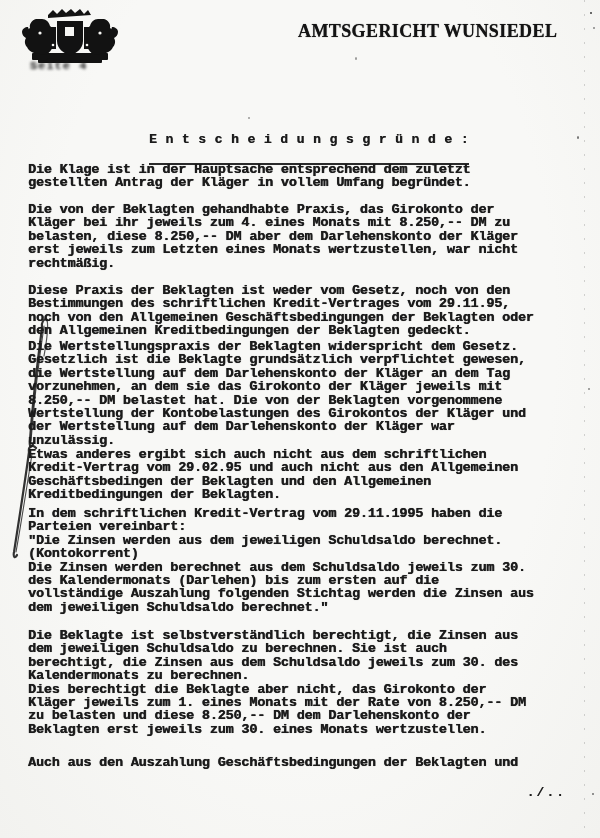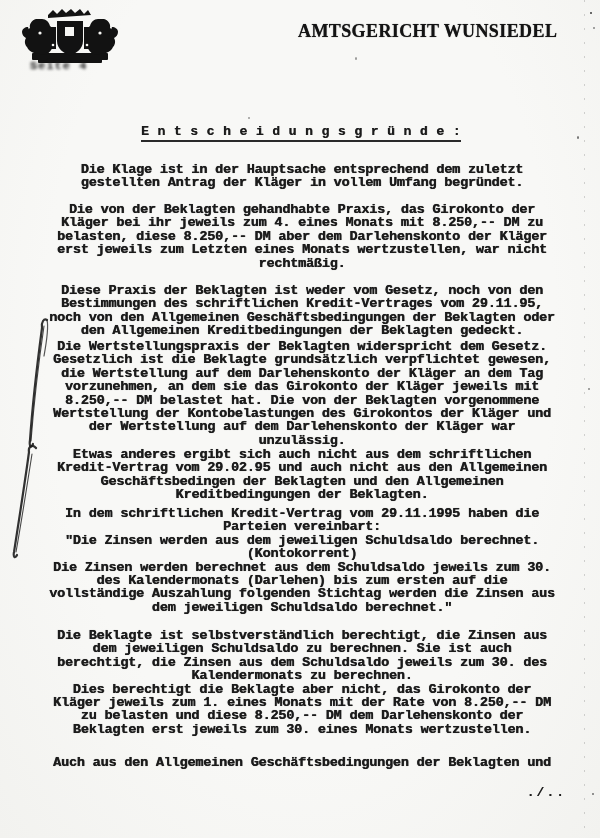--- a/index.html
+++ b/index.html
@@ -17,42 +17,41 @@
     position:absolute;
     left:28px;
     width:548px;
     margin:0;
     font-size:13.5px;
     line-height:13.4px;
     font-weight:700;
     letter-spacing:-0.2px;
     white-space:pre-line;
     text-shadow:0.4px 0 0 rgba(20,20,20,.75), 0 0 0.7px rgba(30,30,30,.6);
-    text-align:center;
   }
   .court-header{
     position:absolute;
     left:286px;top:9px;
     margin:12px;
     font-family:"Liberation Serif", serif;
     font-weight:700;
     font-size:18px;
     letter-spacing:0.4px;
     color:#141414;
     text-shadow:0 0 0.8px rgba(10,10,10,.8);
   }
   .decision-heading{
     position:absolute;
     left:141px;top:124px;
-    margin:0;
+    margin:8px;
     font-size:13px;
     font-weight:700;
     letter-spacing:0.4px;
     border-bottom:2px solid #2a2a2a;
-    padding-bottom:1px;
+    padding-bottom:16px;
     text-shadow:0.4px 0 0 rgba(20,20,20,.8);
     white-space:nowrap;
   }
   .emblem{
     position:absolute;left:18px;top:7px;
   }
   .page-marker-smudge{
     position:absolute;left:30px;top:59px;
     font-size:12px;font-weight:700;
     color:#181818;
@@ -163,21 +162,21 @@
 vollständige Auszahlung folgenden Stichtag werden die Zinsen aus
 dem jeweiligen Schuldsaldo berechnet."</p>
   <p class="para" style="top:629px">Die Beklagte ist selbstverständlich berechtigt, die Zinsen aus
 dem jeweiligen Schuldsaldo zu berechnen. Sie ist auch
 berechtigt, die Zinsen aus dem Schuldsaldo jeweils zum 30. des
 Kalendermonats zu berechnen.
 Dies berechtigt die Beklagte aber nicht, das Girokonto der
 Kläger jeweils zum 1. eines Monats mit der Rate von 8.250,-- DM
 zu belasten und diese 8.250,-- DM dem Darlehenskonto der
 Beklagten erst jeweils zum 30. eines Monats wertzustellen.</p>
-  <p class="para" style="top:756px">Auch aus den Allgemeinen Geschäftsbedingungen der Beklagten und</p>
+  <p class="para" style="top:756px">Auch aus den Auszahlung Geschäftsbedingungen der Beklagten und</p>
 
   <div class="continuation-mark">./..</div>
 
   <svg class="pen-marks" width="70" height="600" viewBox="0 0 70 600" aria-hidden="true">
     <g fill="none" stroke="#1c1c1c" stroke-linecap="round">
 
       <path d="M47 320 C44 318 41 322 42 328 C38 358 33 398 30 440 C29 446 31 449 33 444" stroke-width="2.2" opacity=".9"></path>
       <path d="M44 326 C39 360 34 402 31 441" stroke-width="1.1" opacity=".8"></path>
       <path d="M47 320 C49 328 46 345 44 356" stroke-width="1.2" opacity=".75"></path>
 

